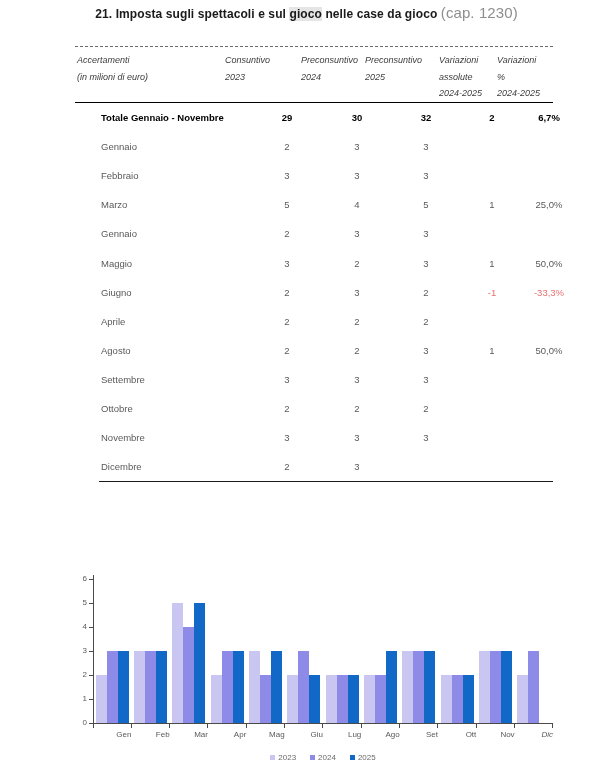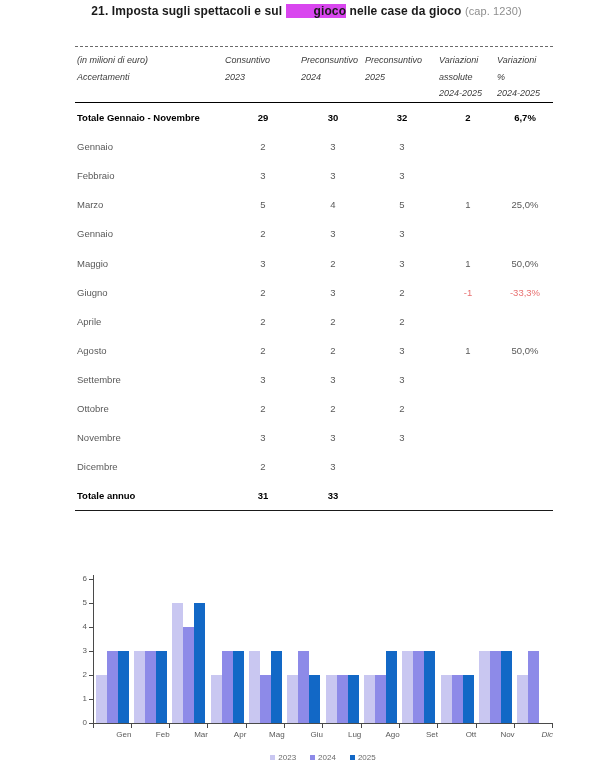--- a/index.html
+++ b/index.html
@@ -7,34 +7,34 @@
     width:613px; height:774px; background:#ffffff; position:relative;
     font-family:"Liberation Sans", sans-serif; color:#1a1a1a;
     overflow:hidden;
   }
 
   
   .doc-title {
     position:absolute; top:4px; left:0; width:613px; text-align:center;
     font-size:12px; font-weight:bold; letter-spacing:0.1px;
   }
-  .doc-title .cap { color:#8e8e8e; font-weight:normal; font-size:11px; }
-  .hl { background:#d946ef;padding-left:28px; }
+  .doc-title .cap { color:#8e8e8e; font-weight:normal; font-size:15px; }
+  .hl { background:#e5e5e5; }
 
   
   .fin-table { position:absolute; left:75px; top:46px; width:478px; font-size:9.5px; }
   .thead {
     display:grid; grid-template-columns:150px 76px 64px 74px 58px 56px;
     border-top:1px dashed #6a6a6a; border-bottom:1.5px solid #000;
     height:57px; padding-top:5px; box-sizing:border-box;
     font-style:italic; color:#3c3c3c; font-size:9px;
   }
   .th { line-height:16.5px; }
   .th.first { text-align:left; padding-left:2px; }
-  .tbody { border-bottom:1.5px solid #1a1a1a; }
+  .tbody { border-bottom:1.5px solid #1a1a1a;margin-left:24px; }
   .trow {
     display:grid; grid-template-columns:150px 76px 64px 74px 58px 56px;
     height:29.1px; align-items:center; color:#595959;
   }
   .trow .label { padding-left:2px; }
   .trow .num { text-align:center; }
   .trow.total { color:#000; font-weight:bold; }
   .neg { color:#e87070; }
 
   
@@ -57,22 +57,22 @@
 </head>
 <body>
 
 <div class="doc-title">
   <span>21. Imposta sugli spettacoli e sul </span><span class="hl">gioco</span><span> nelle case da gioco </span><span class="cap">(cap. 1230)</span>
 </div>
 
 <div class="fin-table">
   <div class="thead">
     <div class="th first">
+      <div>Accertamenti</div>
       <div>(in milioni di euro)</div>
-      <div>Accertamenti</div>
     </div>
     <div class="th">
       <div>Consuntivo</div>
       <div>2023</div>
       <div></div>
     </div>
     <div class="th">
       <div>Preconsuntivo</div>
       <div>2024</div>
       <div></div>
@@ -187,28 +187,20 @@
         <div class="num">3</div>
         <div class="num">3</div>
         <div class="num">3</div>
         <div class="num"></div>
         <div class="num"></div>
       </div>
       <div class="trow">
         <div class="label">Dicembre</div>
         <div class="num">2</div>
         <div class="num">3</div>
-        <div class="num"></div>
-        <div class="num"></div>
-        <div class="num"></div>
-      </div>
-      <div class="trow total">
-        <div class="label">Totale annuo</div>
-        <div class="num">31</div>
-        <div class="num">33</div>
         <div class="num"></div>
         <div class="num"></div>
         <div class="num"></div>
       </div>
     </div>
 </div>
 
 <div class="chart">
   <div class="abs yaxis"></div>
   <div class="abs xaxis"></div>

